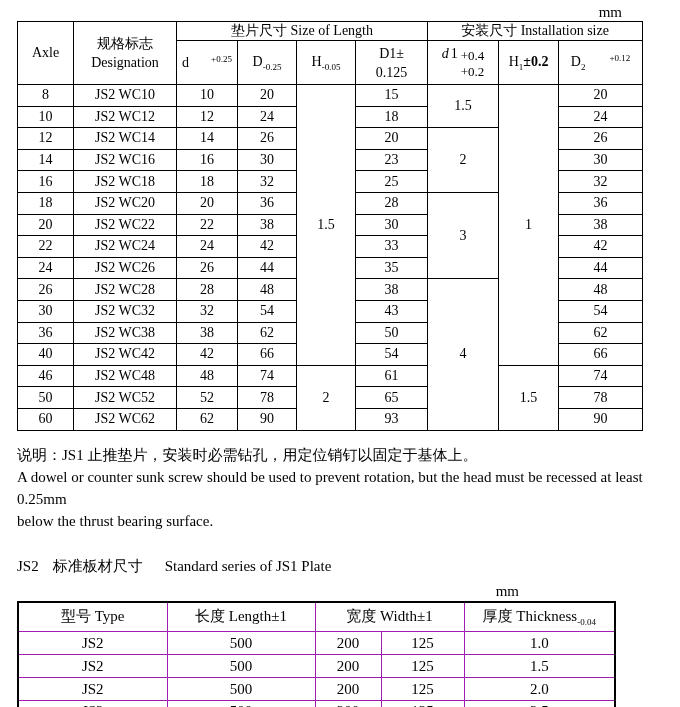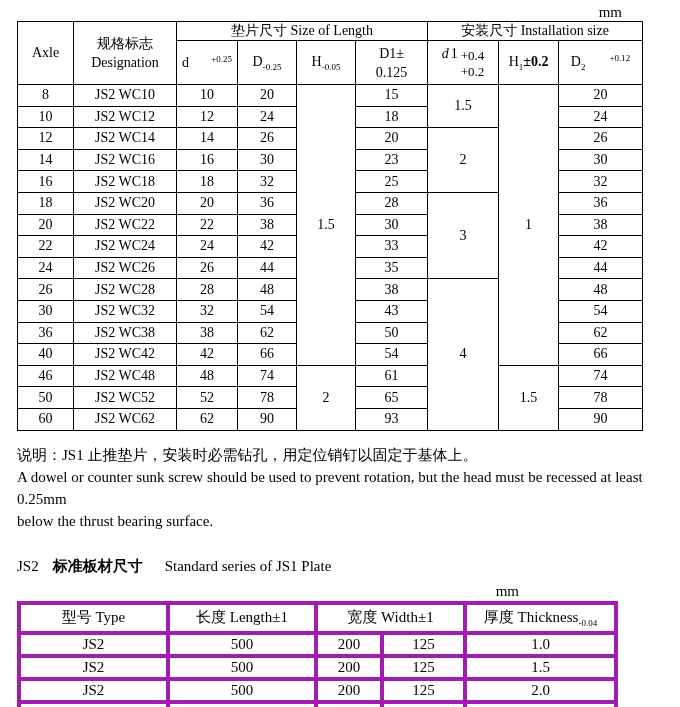--- a/index.html
+++ b/index.html
@@ -32,25 +32,25 @@
            vertical-align:-2px; margin-left:3px; text-align:left; }
   .it { font-style:italic; }
   .numgap { margin-left:2px; }
 
   
   .note { margin:0 0 0 17px; font-size:15px; line-height:22px; }
   .note-cn { margin-top:13px; }
   .note-en span { display:block; }
   .heading2 { margin:26px 0 0 17px; font-size:15px; line-height:17px; }
   .heading2 .hsp1 { margin-right:14px; }
-  .heading2 .hsp2 { margin-right:22px;font-weight:bold; }
+  .heading2 .hsp2 { margin-right:22px; }
 
   
   .t2 { width:597px; border:2px solid #000; }
-  .t2 th, .t2 td { border:4px solid #a21caf; font-size:15px; }
+  .t2 th, .t2 td { border:1px solid #a21caf; font-size:15px; }
   .t2 thead tr { height:30px; }
   .t2 tbody tr { height:23px; }
 </style>
 </head>
 <body>
 
 <div class="page">
 
   <div class="mm-label mm-top">mm</div>
 

